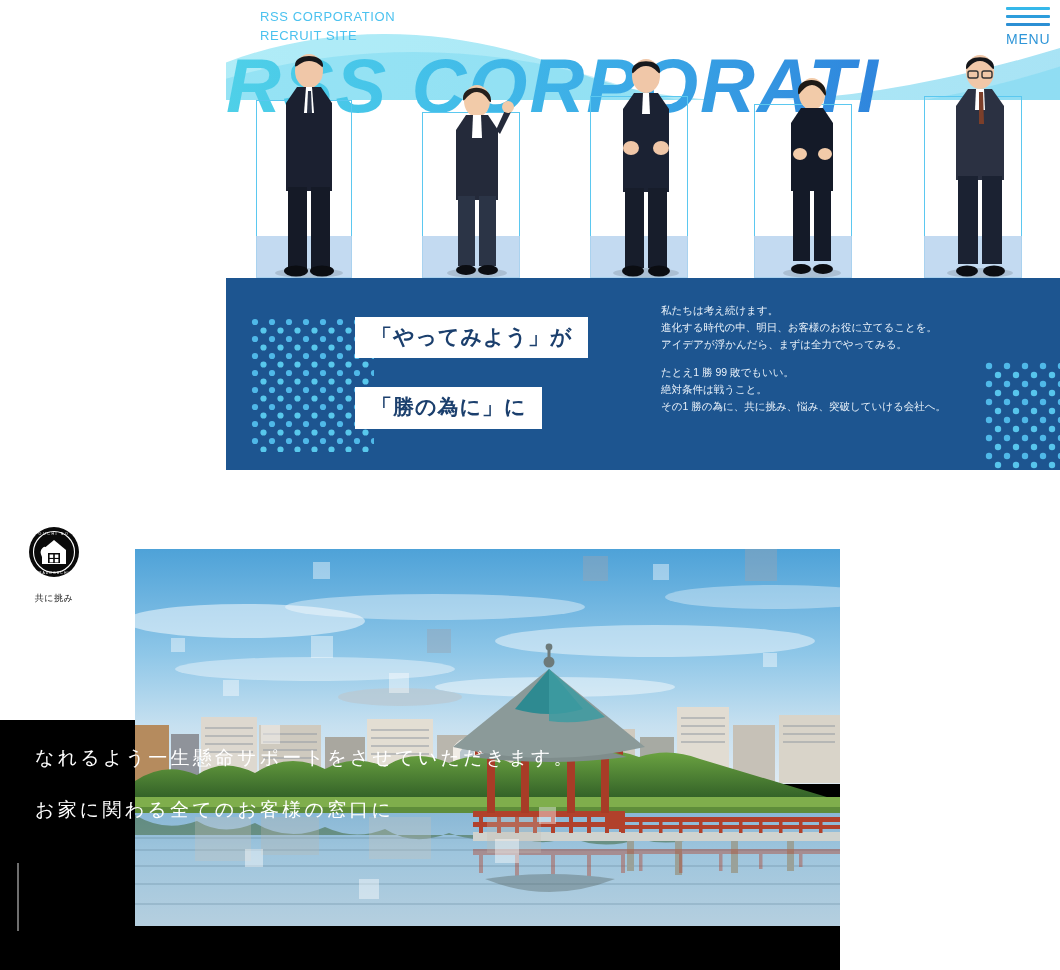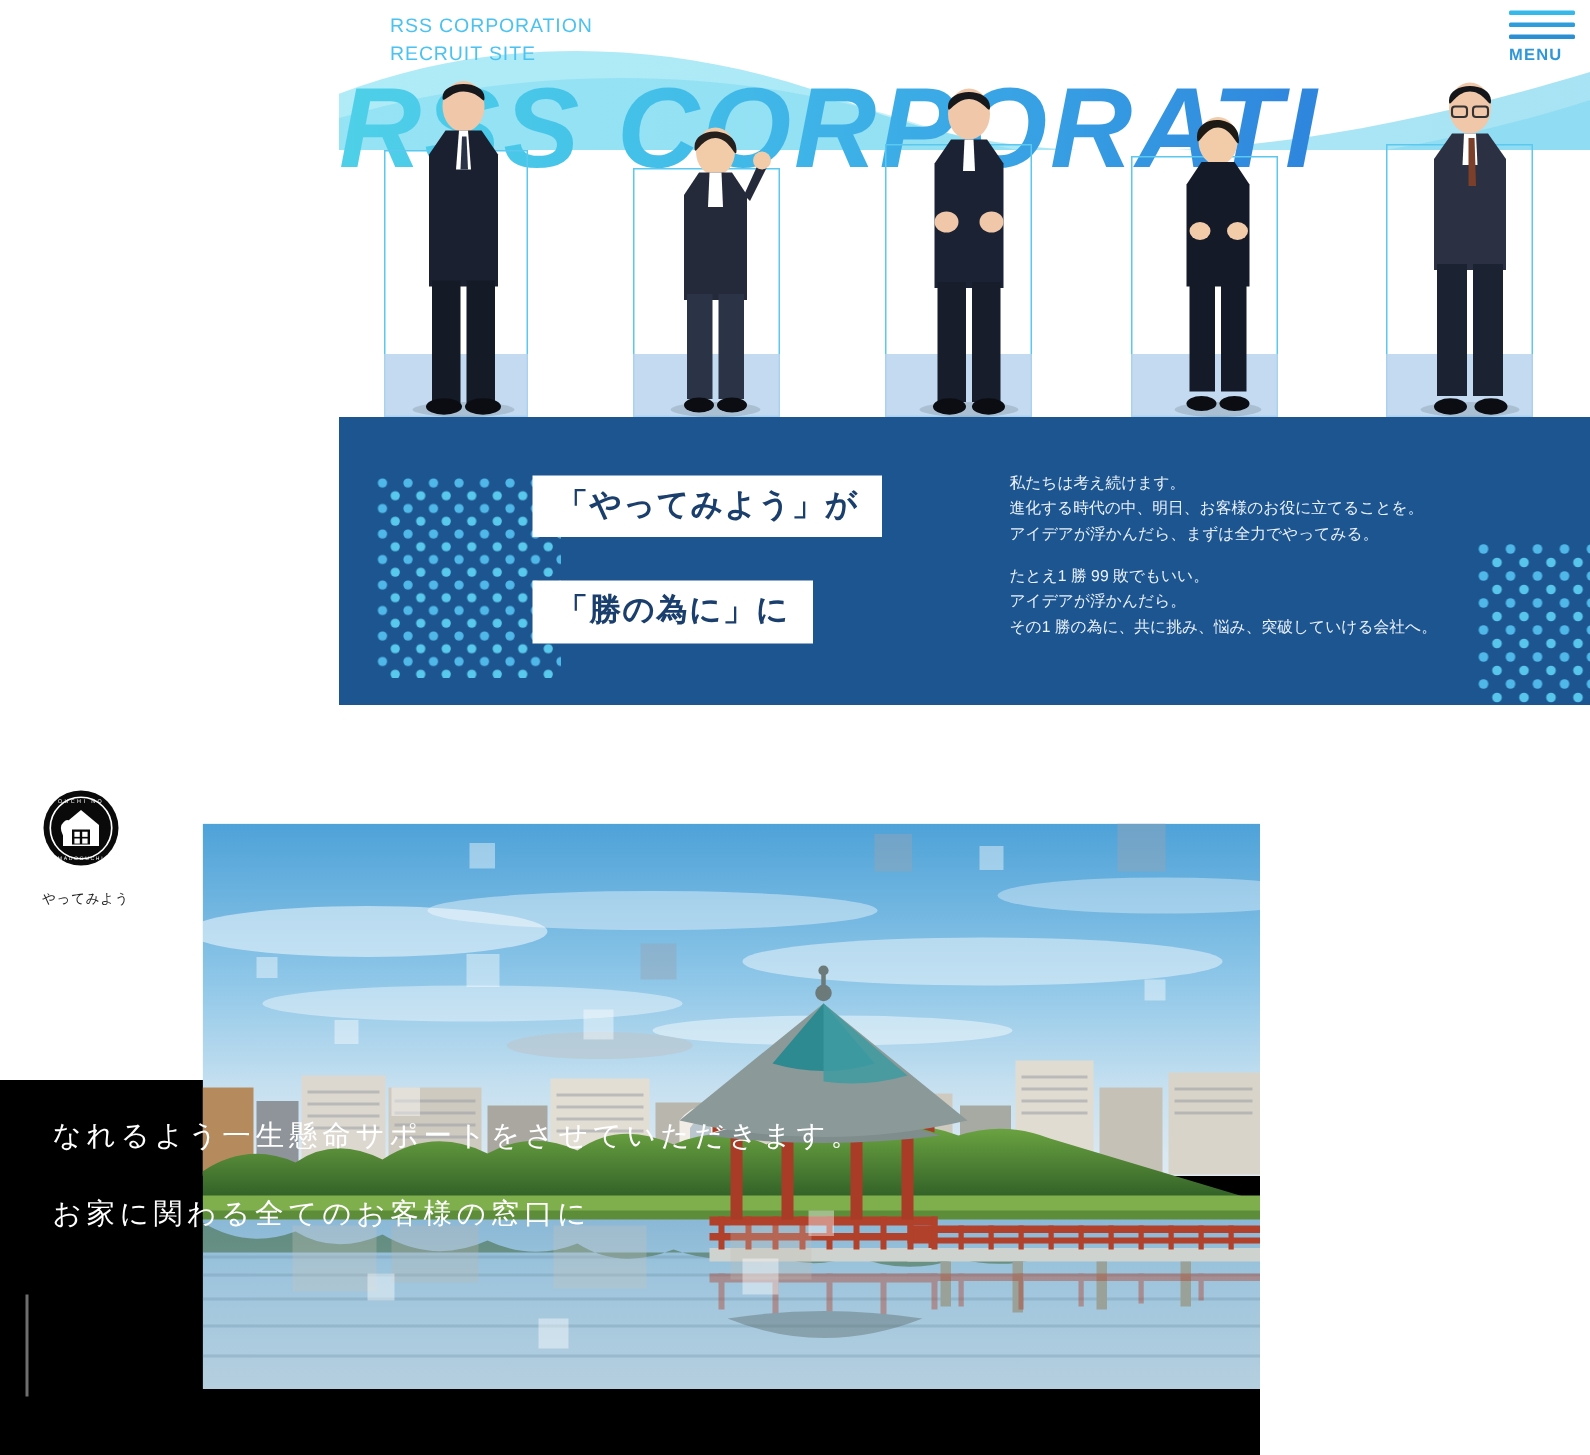--- a/index.html
+++ b/index.html
@@ -49,24 +49,23 @@
   .headline {
     display:inline-block; background:#ffffff; color:#1b3f6d;
     font-size: 21px; font-weight: 700; letter-spacing: 1px;
     padding: 7px 16px 8px 16px; line-height:1.25;
     font-family: "Liberation Sans", sans-serif;
     margin-top: 16px;
   }
 
   
   .hero-copy {
-    position:absolute; left:447px; top:302px; width:330px;
+    position:absolute; left:435px; top:302px; width:330px;
     color:#eaf2fa; font-size:10.5px; line-height:1.62;
     font-family: "Liberation Sans", sans-serif;
-    margin-top: 12px;
   }
   .hero-copy p { margin-bottom: 11px; }
   .hero-copy p:last-child { margin-bottom: 0; }
 
   
   .dots { position:absolute; }
 
   
   .hero-head { position:absolute; left:0; top:0; width:100%; height:56px; z-index:40; }
   .brand {
@@ -80,21 +79,21 @@
     color:#fff; font-size:12px; font-weight:700; letter-spacing:1.4px;
     display:flex; align-items:center; justify-content:center;
     border:none; cursor:pointer; font-family:"Liberation Sans", sans-serif;
   }
   .menu-btn {
     position:absolute; left:780px; top:7px; width:44px; height:42px; cursor:pointer;
   }
   .menu-btn .bar { height:3px; background:#35b8ea; margin-bottom:5px; border-radius:1px; }
   .menu-btn .bar:nth-child(2){ background:#2d9ddc; }
   .menu-btn .bar:nth-child(3){ background:#2b8fd4; }
-  .menu-btn .mlabel { color:#2f96d8; font-size:11px; font-weight:700; letter-spacing:.8px; text-align:left; }
+  .menu-btn .mlabel { color:#2f96d8; font-size:14px; font-weight:400; letter-spacing:.8px; text-align:right; }
 
   
   .site2 { position:absolute; left:0; top:500px; width:840px; height:470px; }
   .site2-white { position:absolute; left:0; top:0; width:840px; height:220px; background:#ffffff; }
   .site2-black { position:absolute; left:0; top:220px; width:840px; height:250px; background:#000000; }
 
   .logo-wrap { position:absolute; left:28px; top:26px; width:52px; text-align:center; }
   .logo-badge { width:52px; height:52px; }
   .logo-cap { margin-top:10px; font-size:9px; color:#222; letter-spacing:.5px; white-space:nowrap; }
 
@@ -252,21 +251,21 @@
     </div>
 
     <div class="hero-copy">
       <p>
         <span>私たちは考え続けます。</span><br>
         <span>進化する時代の中、明日、お客様のお役に立てることを。</span><br>
         <span>アイデアが浮かんだら、まずは全力でやってみる。</span>
       </p>
       <p>
         <span>たとえ1 勝 99 敗でもいい。</span><br>
-        <span>アイデアが浮かんだら。</span><br>
+        <span>絶対条件は戦うこと。</span><br>
         <span>その1 勝の為に、共に挑み、悩み、突破していける会社へ。</span>
       </p>
     </div>
 
     <div class="hero-head">
       <div class="brand">
         <div>RSS CORPORATION</div>
         <div>RECRUIT SITE</div>
       </div>
       <div class="menu-btn">
@@ -289,21 +288,21 @@
         <path d="M26 14 L38 24 L38 38 L14 38 L14 24 Z" fill="#fff"></path>
         <rect x="20" y="27" width="12" height="10" fill="#0a0a0a"></rect>
         <rect x="21.6" y="28.5" width="3.6" height="3.4" fill="#fff"></rect>
         <rect x="26.8" y="28.5" width="3.6" height="3.4" fill="#fff"></rect>
         <rect x="21.6" y="33" width="3.6" height="3.4" fill="#fff"></rect>
         <rect x="26.8" y="33" width="3.6" height="3.4" fill="#fff"></rect>
         <path d="M14 31 q-3 -6 0.5 -9 q3 -3 4.5 1 q1 4 -1 8 Z" fill="#fff"></path>
         <text x="26" y="9.4" text-anchor="middle" font-size="3.6" fill="#fff" letter-spacing="1.6" font-family="Liberation Sans, sans-serif">OUCHI NO</text>
         <text x="26" y="47.6" text-anchor="middle" font-size="3.4" fill="#fff" letter-spacing="1.1" font-family="Liberation Sans, sans-serif">MADOGUCHI</text>
       </svg>
-      <div class="logo-cap">やってみよう</div>
+      <div class="logo-cap">共に挑み</div>
     </div>
 
 
     <div class="photo">
       <svg width="705" height="377" viewBox="0 0 705 377" preserveAspectRatio="none">
         <defs>
           <linearGradient id="sky" x1="0" y1="0" x2="0" y2="1">
             <stop offset="0%" stop-color="#4ea2d8"></stop>
             <stop offset="45%" stop-color="#8fc7e8"></stop>
             <stop offset="75%" stop-color="#c6e0f0"></stop>

